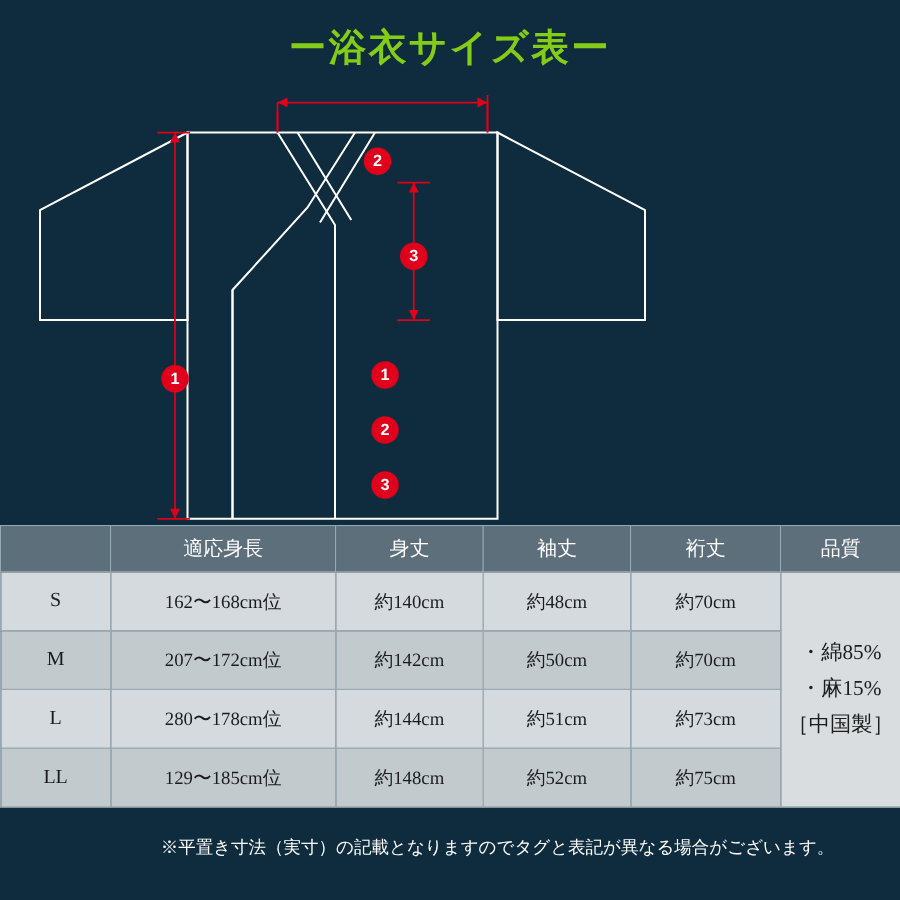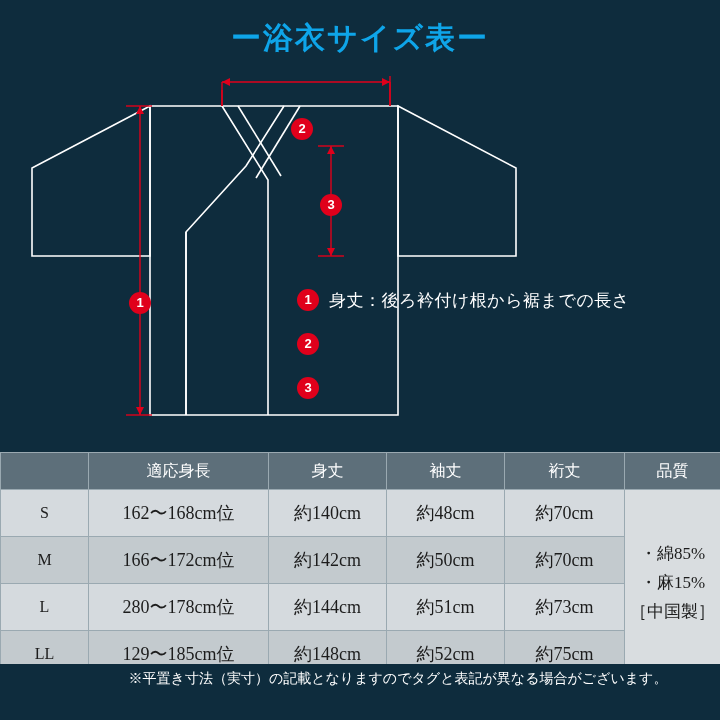--- a/index.html
+++ b/index.html
@@ -18,21 +18,21 @@
     overflow: hidden;
   }
 
   
   #title {
     position: absolute;
     top: 18px;
     left: 0;
     width: 720px;
     text-align: center;
-    color: #0ea5e9;
+    color: #84cc16;
     font-size: 30px;
     font-weight: bold;
     letter-spacing: 2px;
     font-family: "Liberation Serif", serif;
   }
 
   
   #diagram {
     position: absolute;
     top: 60px;
@@ -95,34 +95,34 @@
     color: #ffffff;
     font-size: 17px;
     font-family: "Liberation Serif", serif;
     letter-spacing: 0.5px;
   }
 
   
   #table-wrap {
     position: absolute;
     left: 0;
-    top: 452px;
+    top: 420px;
     width: 720px;
   }
   table {
     border-collapse: collapse;
     width: 720px;
     table-layout: fixed;
   }
   th, td {
     border: 1px solid #9aa9b1;
     text-align: center;
     font-family: "Liberation Serif", serif;
     color: #1c1c1c;
-    font-size: 18px;
+    font-size: 15px;
     height: 46px;
     padding: 0;
   }
   thead th {
     background: #5d6f7a;
     color: #ffffff;
     font-size: 16px;
     font-weight: normal;
     height: 36px;
   }
@@ -204,21 +204,20 @@
     </svg>
 
     <div class="badge" id="badge-1">1</div>
     <div class="badge" id="badge-2">2</div>
     <div class="badge" id="badge-3">3</div>
   </div>
 
   <div id="legend">
     <div class="legend-row">
       <div class="legend-badge">1</div>
-      <div class="legend-text">身丈：後ろ衿付け根から裾までの長さ</div>
     </div>
     <div class="legend-row">
       <div class="legend-badge">2</div>
     </div>
     <div class="legend-row">
       <div class="legend-badge">3</div>
     </div>
   </div>
 
   <div id="table-wrap">
@@ -249,21 +248,21 @@
           <td>約48cm</td>
           <td>約70cm</td>
           <td class="quality" rowspan="4">
             <div>・綿85%</div>
             <div>・麻15%</div>
             <div>［中国製］</div>
           </td>
         </tr>
         <tr>
           <td class="size-col">M</td>
-          <td>166〜172cm位</td>
+          <td>207〜172cm位</td>
           <td>約142cm</td>
           <td>約50cm</td>
           <td>約70cm</td>
         </tr>
         <tr>
           <td class="size-col">L</td>
           <td>280〜178cm位</td>
           <td>約144cm</td>
           <td>約51cm</td>
           <td>約73cm</td>

